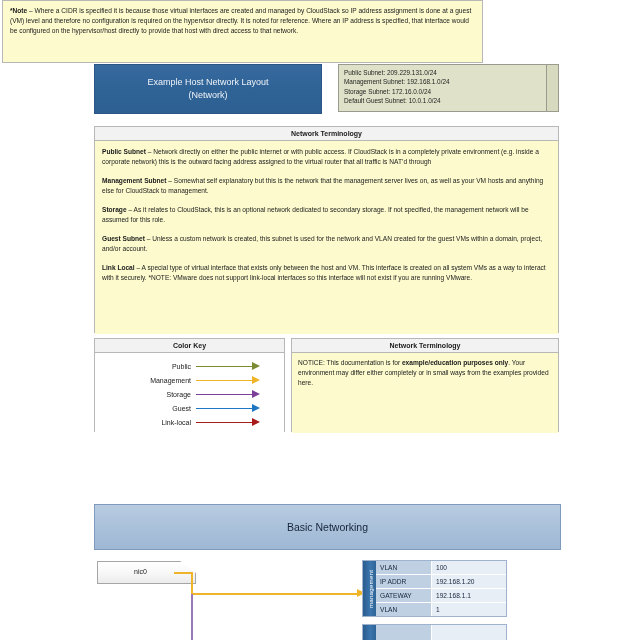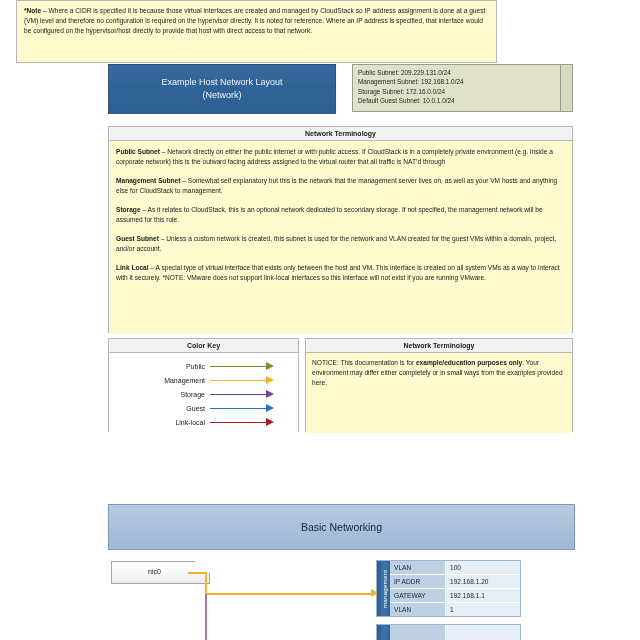--- a/index.html
+++ b/index.html
@@ -1,21 +1,21 @@
 <!DOCTYPE html>
 <html><head>
 <meta charset="utf-8">
 <style>
   html,body{margin:0;padding:0;}
   body{
     width:640px;height:640px;background:#ffffff;
     font-family:"Liberation Sans", sans-serif;
     color:#231f20;position:relative;overflow:hidden;
   }
-  .page{position:absolute;left:16px;top:0;width:524px;height:640px;}
+  .page{position:absolute;left:2px;top:0;width:524px;height:640px;}
 
   
   .title-box{
     position:absolute;left:92px;top:64px;width:226px;height:48px;
     background:#3a6ea5;
     background:linear-gradient(180deg,#37699f 0%,#2f6396 50%,#2d5f92 100%);
     border:1px solid #2a5586;
     color:#eef3f8;font-size:9px;line-height:13px;
     display:flex;flex-direction:column;align-items:center;justify-content:center;
     text-align:center;

